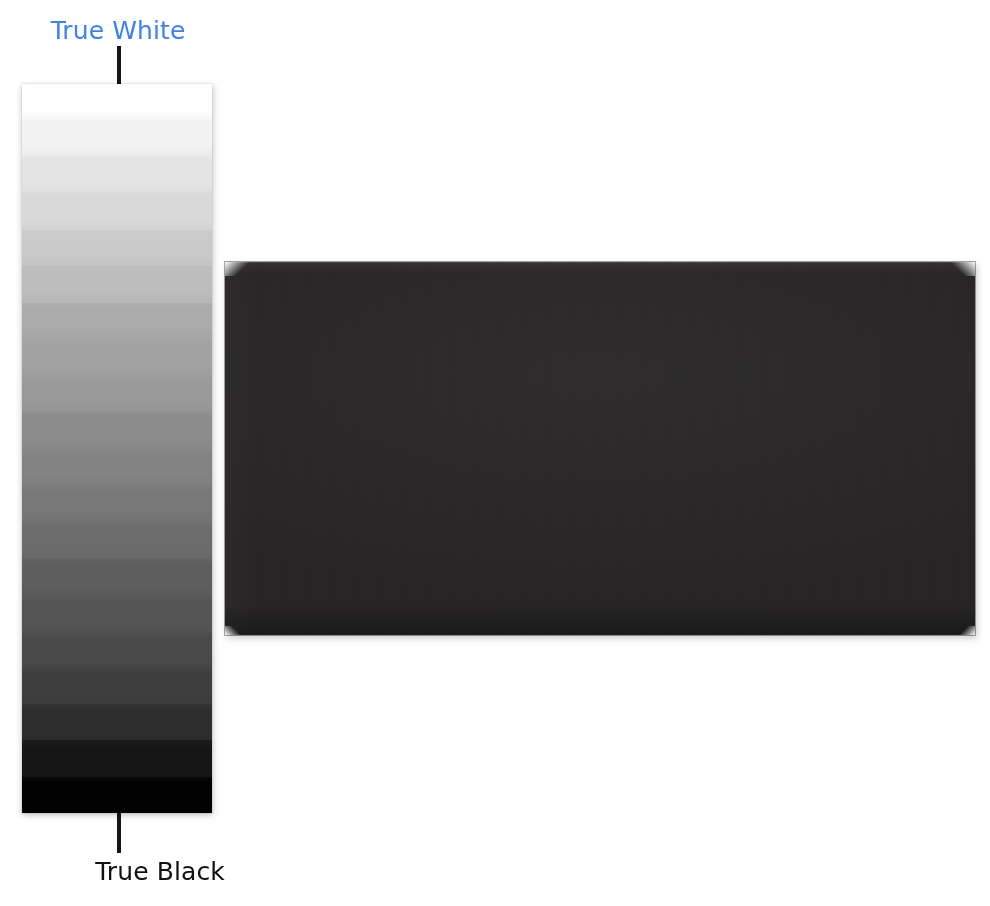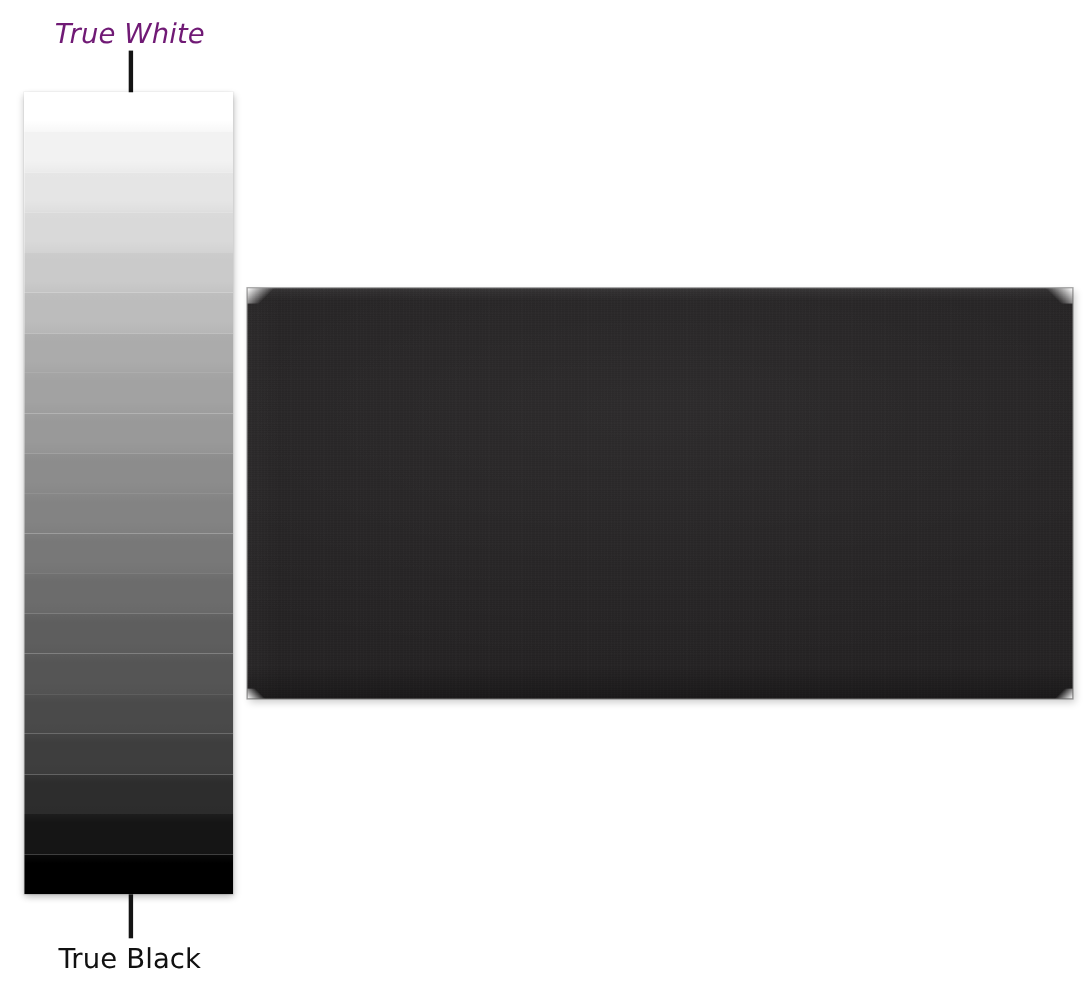--- a/index.html
+++ b/index.html
@@ -122,21 +122,21 @@
     position: absolute;
     right: 0; bottom: 0;
     width: 18px; height: 9px;
     background: linear-gradient(315deg, #ffffff 0%, rgba(255,255,255,0.0) 60%);
     pointer-events: none;
   }
 </style>
 </head>
 <body style="background: rgb(255, 255, 255);">
 
-<div id="label-top" class="axis-label" style="color: #701a75; font-style: italic;">True White</div>
+<div id="label-top" class="axis-label" style="color: #3b82f6;">True White</div>
 
 <div id="leader-top" class="leader-line" style="background: rgb(20, 20, 20);"></div>
 
 <div id="grayscale-strip">
   <div class="swatch" style="background-color: rgb(255, 255, 255);"></div>
   <div class="swatch" style="background-color: rgb(242, 242, 242);"></div>
   <div class="swatch" style="background-color: rgb(229, 229, 229);"></div>
   <div class="swatch" style="background-color: rgb(217, 217, 217);"></div>
   <div class="swatch" style="background-color: rgb(202, 202, 202);"></div>
   <div class="swatch" style="background-color: rgb(188, 188, 188);"></div>
@@ -151,20 +151,20 @@
   <div class="swatch" style="background-color: rgb(85, 85, 85);"></div>
   <div class="swatch" style="background-color: rgb(74, 74, 74);"></div>
   <div class="swatch" style="background-color: rgb(62, 62, 62);"></div>
   <div class="swatch" style="background-color: rgb(45, 45, 45);"></div>
   <div class="swatch" style="background-color: rgb(21, 21, 21);"></div>
   <div class="swatch" style="background-color: rgb(0, 0, 0);"></div>
 </div>
 
 <div id="leader-bottom" class="leader-line" style="background: rgb(20, 20, 20);"></div>
 
-<div id="label-bottom" class="axis-label" style="color: rgb(17, 17, 17);">True Black</div>
+<div id="label-bottom" class="axis-label" style="color: rgb(17, 17, 17); padding-left: 42px;">True Black</div>
 
 <div id="dark-panel" style="background-color: rgb(36, 34, 35);">
   <div id="dark-panel-corner-tl"></div>
   <div id="dark-panel-corner-tr"></div>
   <div id="dark-panel-corner-bl"></div>
   <div id="dark-panel-corner-br"></div>
 </div>
 
 </body></html>

